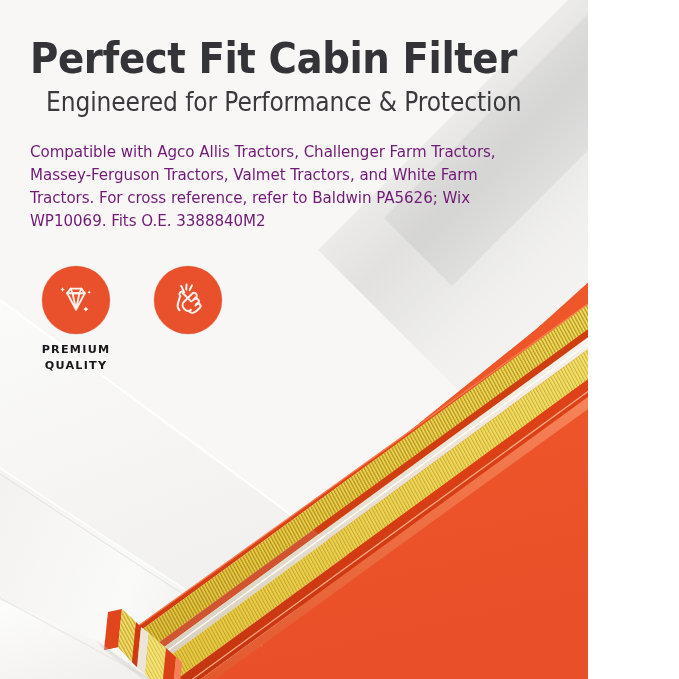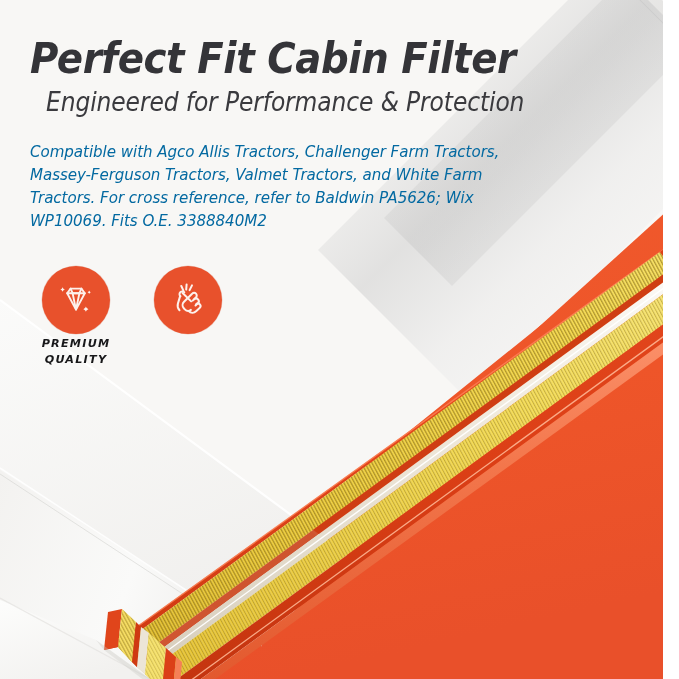--- a/index.html
+++ b/index.html
@@ -10,25 +10,24 @@
   body {
     width: 679px;
     height: 679px;
     overflow: hidden;
     font-family: "Liberation Sans", sans-serif;
     background: #ffffff;
   }
 
   #stage {
     position: relative;
-    width: 663px;
+    width: 588px;
     height: 679px;
     overflow: hidden;
     background: #f8f7f5;
-    font-style: italic;
   }
 
   
   .bg-layer {
     position: absolute;
     inset: 0;
     width: 679px;
     height: 679px;
   }
 
@@ -59,21 +58,21 @@
     letter-spacing: -0.1px;
     color: #3a3a3e;
     white-space: nowrap;
   }
   .bodytext {
     margin: 24px 0 0 0;
     width: 512px;
     font-family: "DejaVu Sans", "Liberation Sans", sans-serif;
     font-size: 15.1px;
     line-height: 1.52;
-    color: #0369a1;
+    color: #701a75;
     letter-spacing: -0.05px;
   }
 
   
   .features {
     position: absolute;
     left: 20px;
     top: 266px;
     display: flex;
     align-items: flex-start;
@@ -90,21 +89,21 @@
     height: 68px;
     border-radius: 50%;
     background: #e8512c;
     display: flex;
     align-items: center;
     justify-content: center;
     box-shadow: 0 0 0 0.5px rgba(200,60,25,0.25);
   }
   .feature-disc svg { display: block; }
   .feature-label {
-    margin-top: 2px;
+    margin-top: 8px;
     text-align: center;
     font-family: "DejaVu Sans", "Liberation Sans", sans-serif;
     font-size: 11.2px;
     font-weight: bold;
     letter-spacing: 1.25px;
     line-height: 1.42;
     color: #18181a;
     text-transform: uppercase;
     white-space: pre-line;
   }

